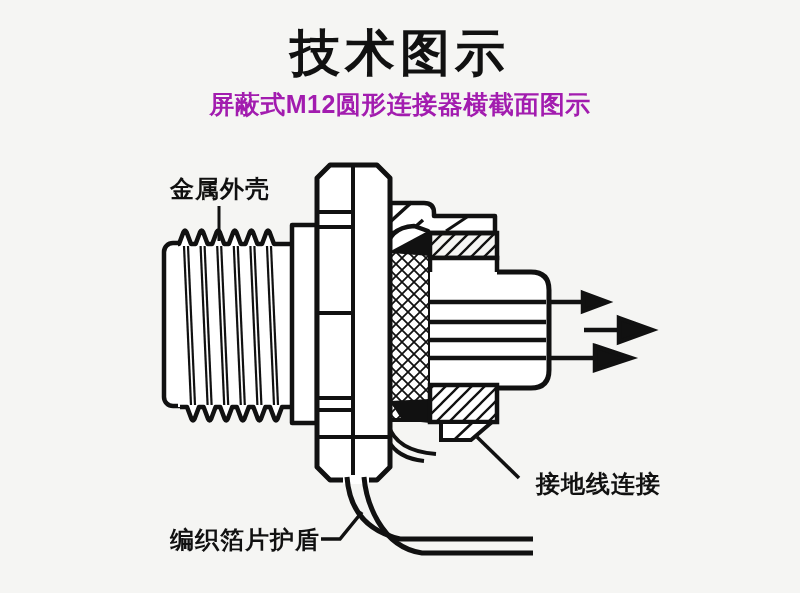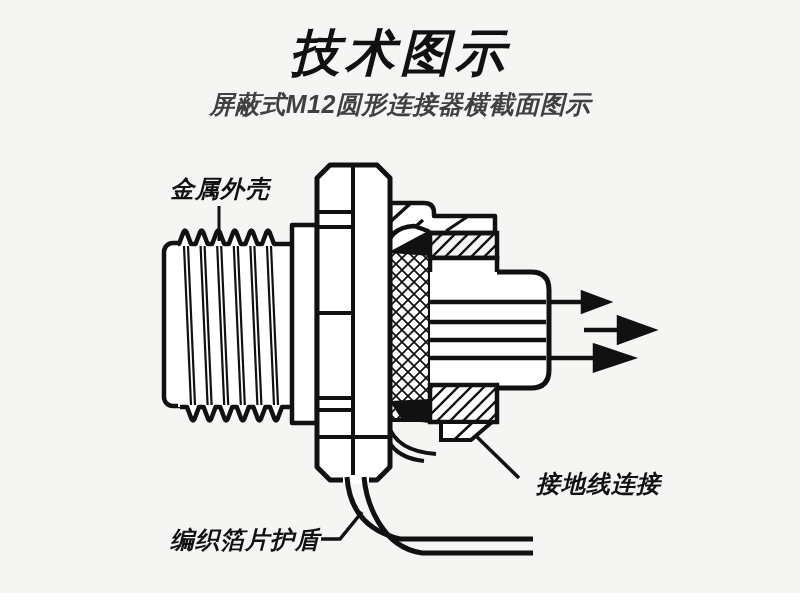--- a/index.html
+++ b/index.html
@@ -3,35 +3,34 @@
 <meta charset="utf-8">
 <style>
   html,body{margin:0;padding:0;}
   .stage{
     position:relative;
     width:800px;height:593px;
     background:#f5f5f3;
     overflow:hidden;
     font-family:"Liberation Sans","DejaVu Sans",sans-serif;
     color:#111;
-    font-style:italic;
   }
   .title{
     position:absolute;top:20px;left:0;width:800px;
     text-align:center;
     font-size:50px;font-weight:bold;
     letter-spacing:5px;
     color:#111;
   }
   .subtitle{
     position:absolute;top:88px;left:0;width:800px;
     text-align:center;
     font-size:25px;font-weight:600;
     letter-spacing:0.5px;
-    color:#404040;
+    color:#a21caf;
   }
   svg.diagram{position:absolute;left:0;top:0;}
   .lbl{
     font-family:"Liberation Sans","DejaVu Sans",sans-serif;
     font-size:24px;font-weight:bold;fill:#111;
     letter-spacing:1px;
   }
 </style>
 </head>
 <body>

